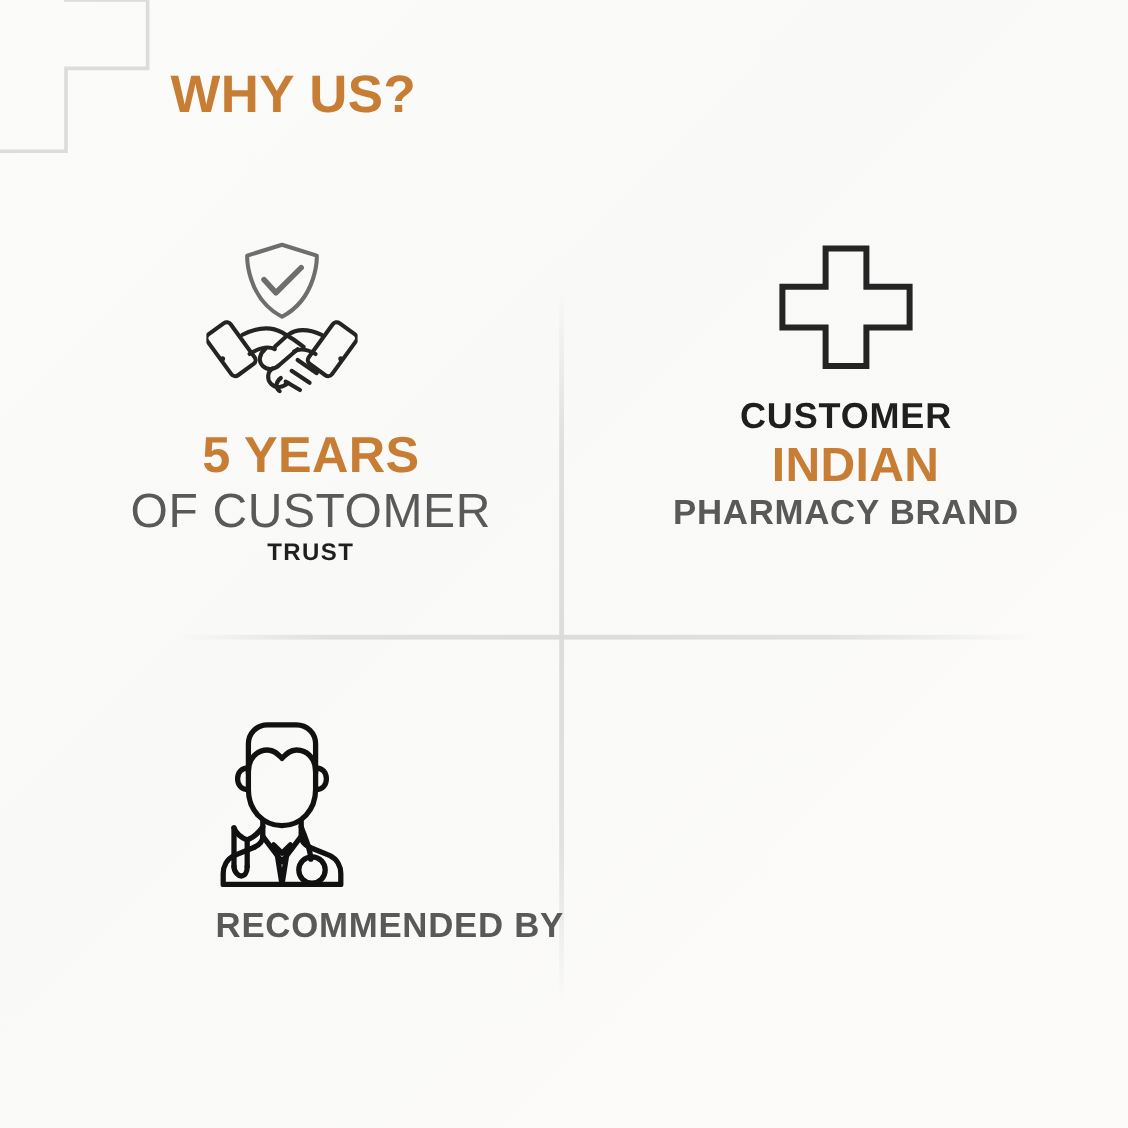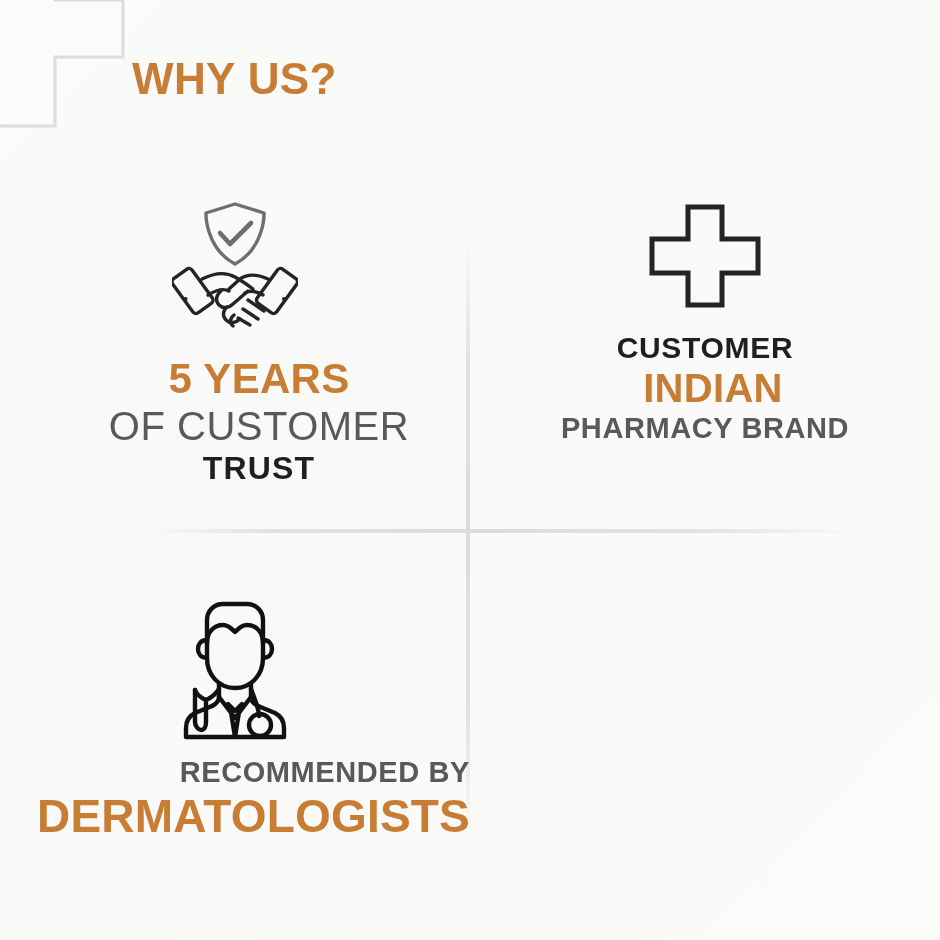--- a/index.html
+++ b/index.html
@@ -23,21 +23,21 @@
     left: -60px;
     top: -58px;
     width: 228px;
     height: 224px;
     pointer-events: none;
   }
 
   
   .heading {
     position: absolute;
-    left: 132px;
+    left: 142px;
     top: 57px;
     font-size: 44px;
     font-weight: 700;
     letter-spacing: 0.4px;
     color: #c87d35;
     line-height: 1;
     white-space: nowrap;
   }
 
   
@@ -140,21 +140,21 @@
   }
   .ln.dark-bold {
     color: #1f1f1f;
     font-weight: 700;
     font-size: 30px;
     letter-spacing: 0.7px;
   }
   .ln.dark-bold-sm {
     color: #1f1f1f;
     font-weight: 700;
-    font-size: 32px;
+    font-size: 20px;
     letter-spacing: 1.2px;
   }
 </style>
 </head>
 <body>
 
 <div id="canvas">
 
   <svg class="deco-cross" viewBox="0 0 228 224" aria-hidden="true">
     <path d="M58 -10 L115 -10 L115 58 L183 58 L183 115 L115 115 L115 184 L58 184 L58 115 L-12 115 L-12 58 L58 58 Z" fill="none" stroke="#dcdcdc" stroke-width="3"></path>
@@ -244,18 +244,17 @@
             <path d="M33 104 C28 102 24 99 22 94"></path>
             <path d="M22 94 L22 126"></path>
             <path d="M22 126 C22 131 26 134 28 134 C31 134 33 131 33 126"></path>
             <path d="M78 93 C82 104 86 112 86 120"></path>
             <circle cx="87" cy="129" r="11"></circle>
           </g>
         </svg>
       </span>
       <div class="labels">
         <div class="ln grey-sm">RECOMMENDED BY</div>
-        <div class="ln orange-xxl">DERMATOLOGISTS</div>
       </div>
     </div>
 
   </div>
 </div>
 
 </body></html>

